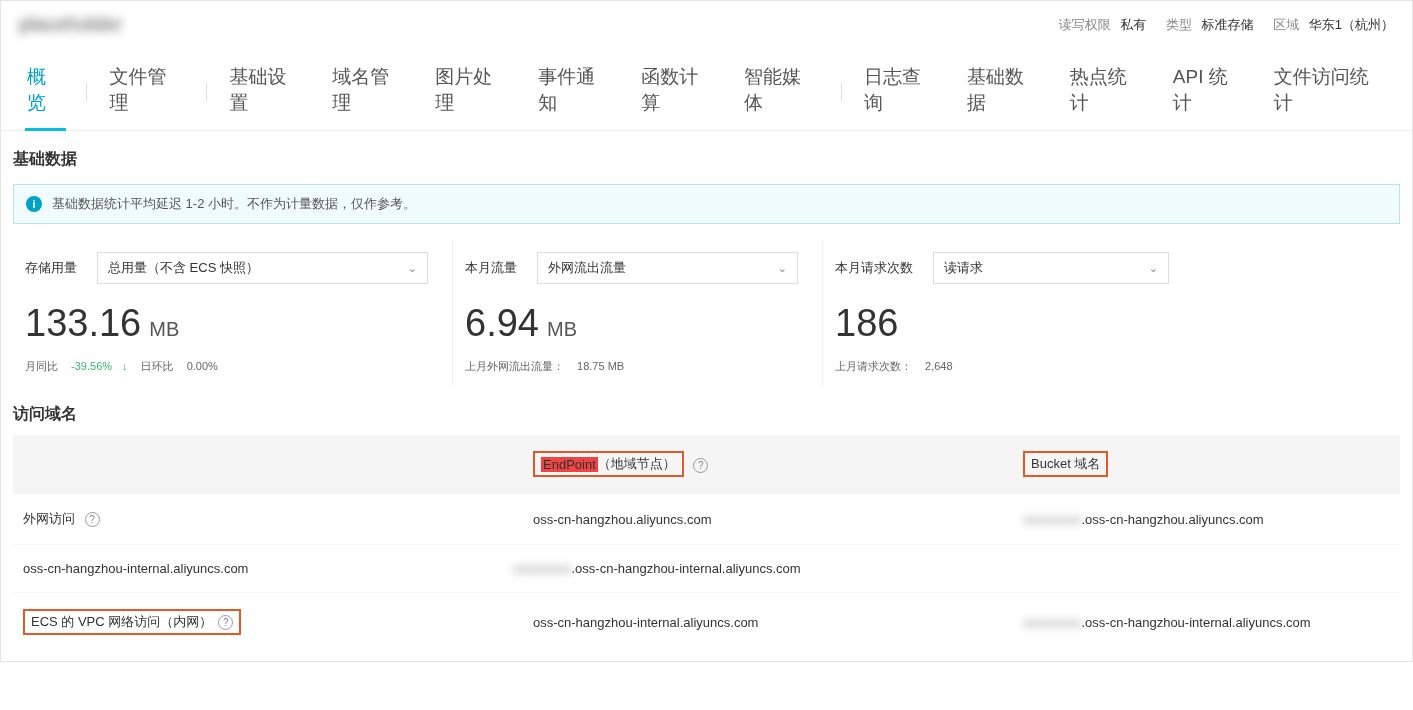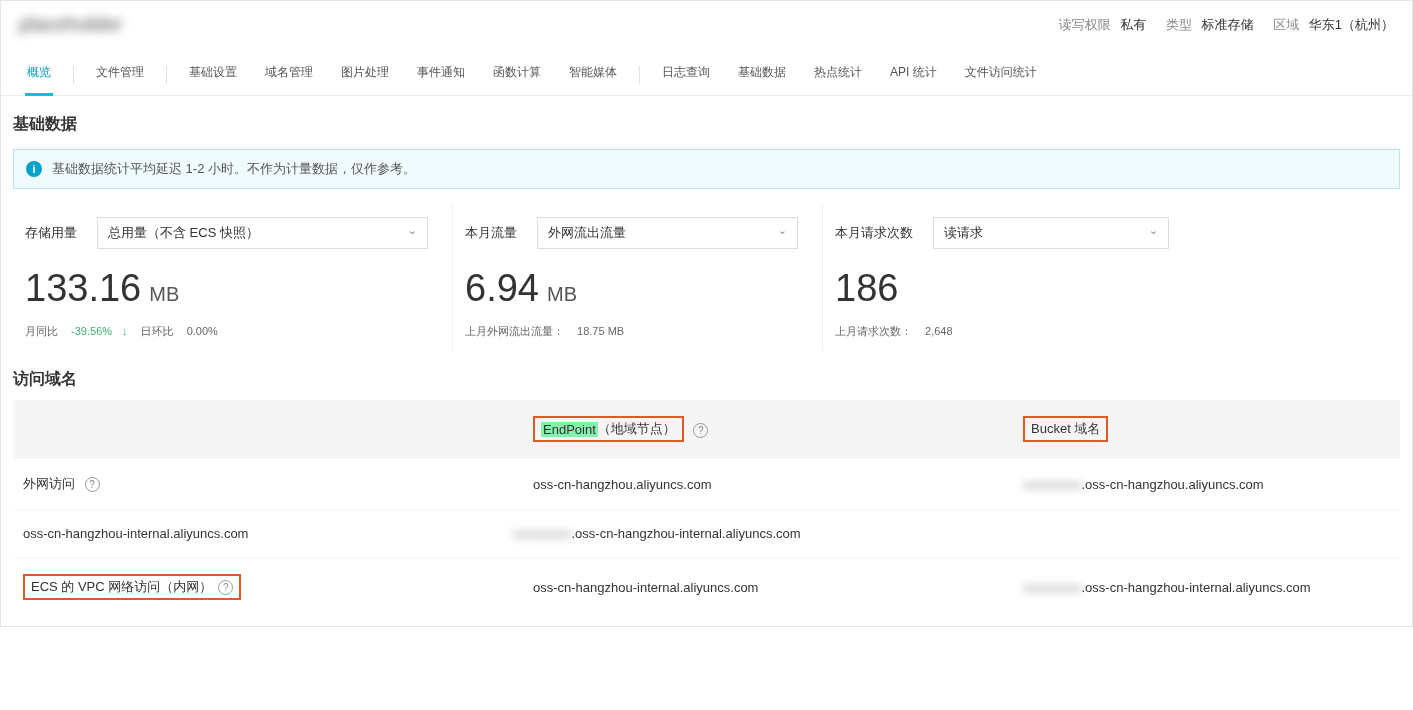--- a/index.html
+++ b/index.html
@@ -6,60 +6,60 @@
   body { font-family: "Microsoft YaHei", "PingFang SC", Arial, sans-serif; font-size: 13px; color: #333; background: #fff; width: 1413px; }
   .page { border: 1px solid #e5e5e5; padding: 0 0 10px 0; }
 
   .header { display: flex; justify-content: space-between; align-items: center; padding: 12px 18px 4px 18px; }
   .bucket-name { font-size: 20px; color: #555; filter: blur(5px); user-select: none; }
   .meta { font-size: 13px; color: #888; }
   .meta .pair { margin-left: 16px; display:inline-block; }
   .meta .val { color: #333; margin-left: 6px; }
 
   .tabs { display: flex; align-items: center; padding: 14px 12px 0 12px; border-bottom: 1px solid #eee; }
-  .tab { padding: 10px 14px 14px 14px; font-size: 12px; color: #555; cursor: pointer; position: relative; }
+  .tab { padding: 10px 14px 14px 14px; font-size: 19px; color: #555; cursor: pointer; position: relative; }
   .tab.active { color: #00a2ca; }
   .tab.active::after { content: ""; position: absolute; left: 12px; right: 12px; bottom: -1px; height: 3px; background: #00c1de; }
   .sep { width: 1px; height: 18px; background: #e0e0e0; margin: 0 8px; }
 
   .section-title { font-size: 16px; font-weight: bold; padding: 18px 12px 10px 12px; }
 
   .notice { margin: 4px 12px 8px 12px; border: 1px solid #b7e5ef; background: #f0fbfd; padding: 10px 12px; display: flex; align-items: center; gap: 10px; color: #555; }
   .notice-icon { width: 16px; height: 16px; border-radius: 50%; background: #00a2ca; color: #fff; font-size: 11px; display: flex; align-items: center; justify-content: center; font-weight: bold; flex-shrink:0; }
 
   .metrics { display: flex; padding: 8px 12px 0 12px; gap: 0; }
   .metric { padding: 12px 24px 12px 12px; border-right: 1px solid #f0f0f0; flex-shrink:0; }
   .metric:last-child { border-right: none; }
   .metric.m1 { width: 440px; }
   .metric.m2 { width: 370px; }
   .metric.m3 { width: 370px; }
   .metric.m4 { width: 190px; }
   .metric-head { display: flex; align-items: center; gap: 20px; margin-bottom: 18px; }
   .metric-label { font-size: 13px; color: #333; white-space:nowrap; }
-  .select { flex: 1; border: 1px solid #ddd; padding: 6px 10px; display: flex; justify-content: space-between; cursor: pointer; background:#fff; min-width:0; }
+  .select { flex: 1; border: 1px solid #ddd; padding: 6px 10px; display: flex; justify-content: space-between; align-items: center; cursor: pointer; background:#fff; min-width:0; }
   .select-text { color: #333; white-space:nowrap; overflow:hidden; text-overflow:ellipsis; }
   .chev { color: #888; font-size: 11px; }
   .metric-value { font-size: 38px; font-weight: 400; color: #333; display: flex; align-items: baseline; gap: 8px; margin-bottom: 14px; }
   .metric-unit { font-size: 20px; color: #555; }
   .metric-sub { font-size: 11px; color: #666; }
   .metric-sub .down { color: #3cb371; }
   .metric-sub .arrow-down { color: #3cb371; }
   .metric-sub span { margin-right: 10px; }
 
   .domain-table { padding: 0 12px; }
   .thead { display: flex; background: #f5f5f5; padding: 16px 10px; align-items: center; }
   .trow { display: flex; padding: 16px 10px; align-items: center; border-top: 1px solid #f5f5f5; }
   .col1 { width: 510px; }
   .col2 { width: 490px; }
   .col3 { flex: 1; display:flex; align-items:center; }
   .hl { border: 2px solid #e05a29; padding: 2px 6px; display: inline-block; }
   .hl.fit { display: inline-flex; align-items:center; }
   .help { display:inline-flex; width:15px; height:15px; border:1px solid #999; border-radius:50%; align-items:center; justify-content:center; font-size:10px; color:#888; margin-left:6px; cursor:pointer; }
   .blur-prefix { filter: blur(4px); display:inline-block; color:#888; }
-  .endpoint-header-text { background: #86efac; padding: 0 2px; }
+  .endpoint-header-text { background: #ef4444; padding: 0 2px; }
 </style>
 </head>
 <body>
 
 <div class="page">
 
   <div class="header">
     <div class="bucket-name">placeholder</div>
     <div class="meta">
       <span class="pair">

